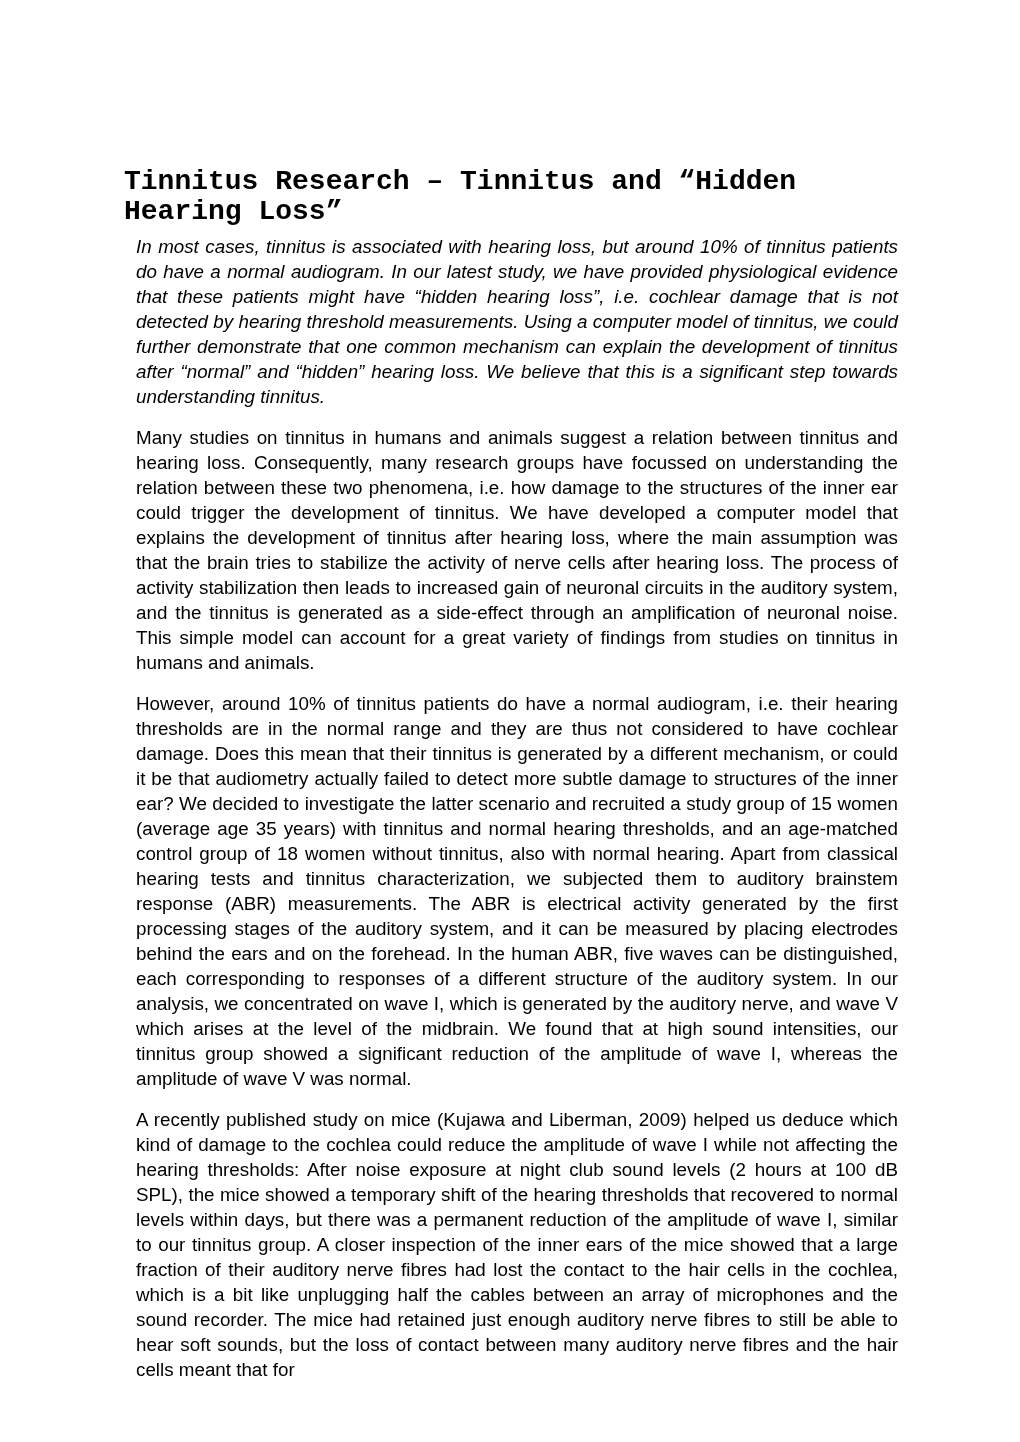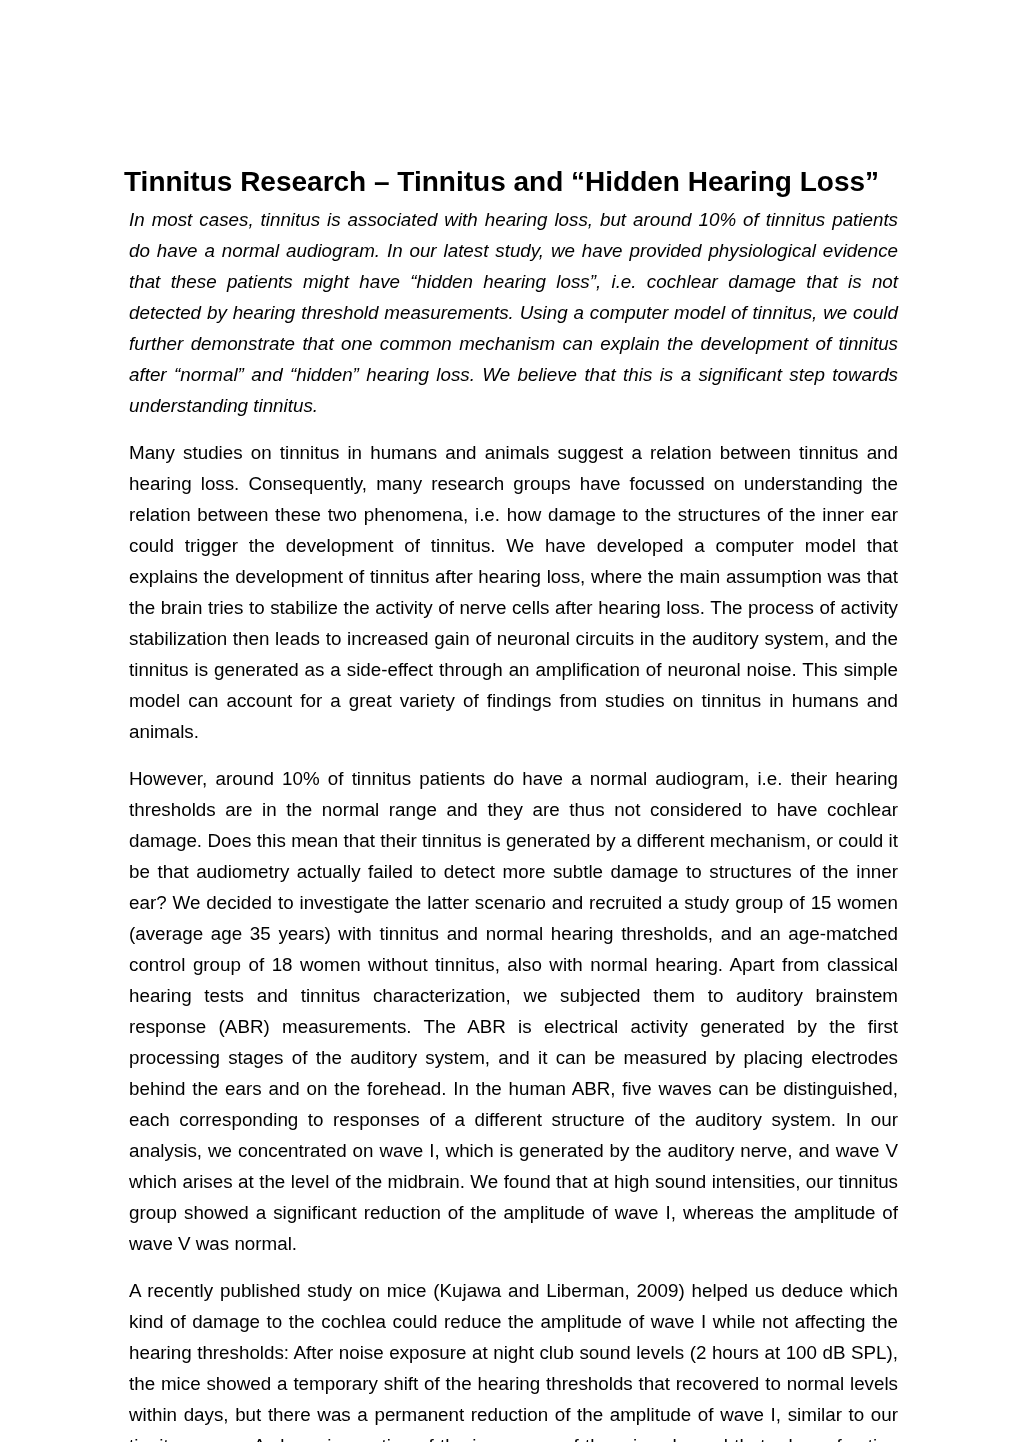--- a/index.html
+++ b/index.html
@@ -28,26 +28,27 @@
     left: 124px;
     top: 167px;
     width: 774px;
   }
   h1.doc-title {
     font-size: 28px;
     line-height: 30px;
     font-weight: bold;
     margin: 0 0 7px 0;
     padding: 0;
+    font-family: Liberation Mono, monospace;
   }
   p.para {
     font-size: 18.8px;
-    line-height: 31px;
+    line-height: 25px;
     text-align: justify;
-    margin: 0 0 16px 5px;
+    margin: 0 0 16px 12px;
     padding: 0;
   }
   p.para.intro {
     font-style: italic;
   }
 </style>
 </head>
 <body>
 
 <div class="page">

